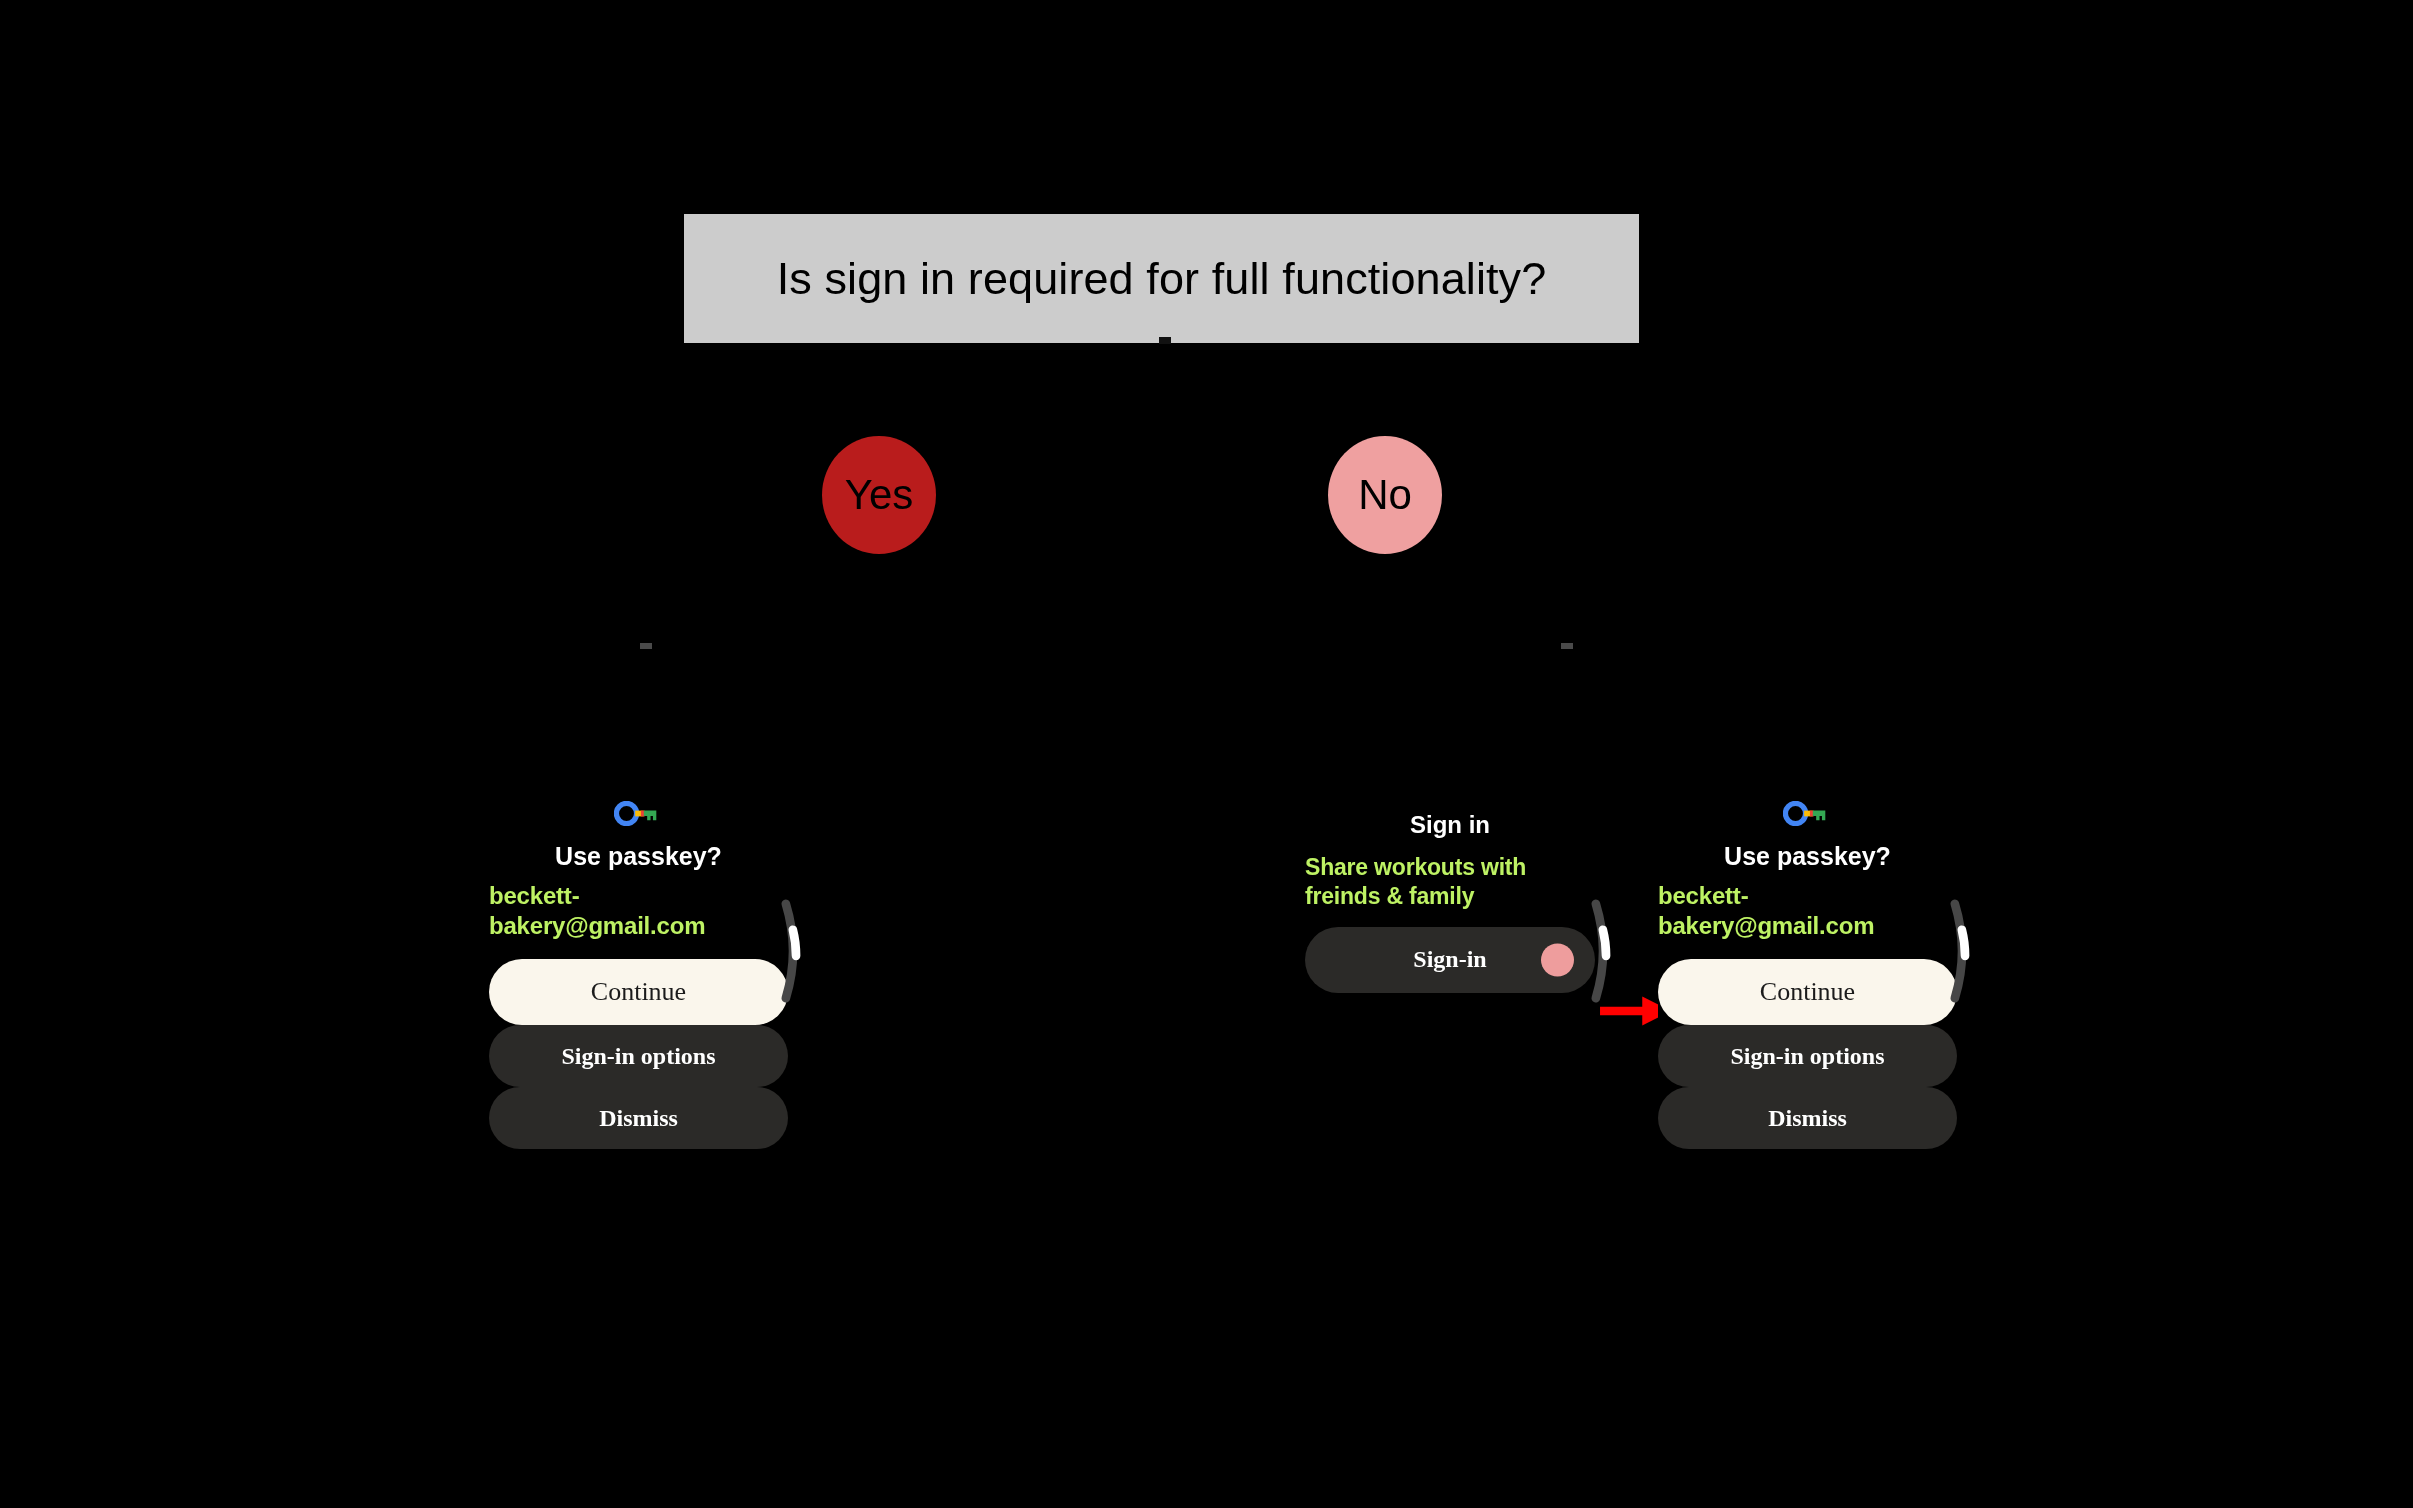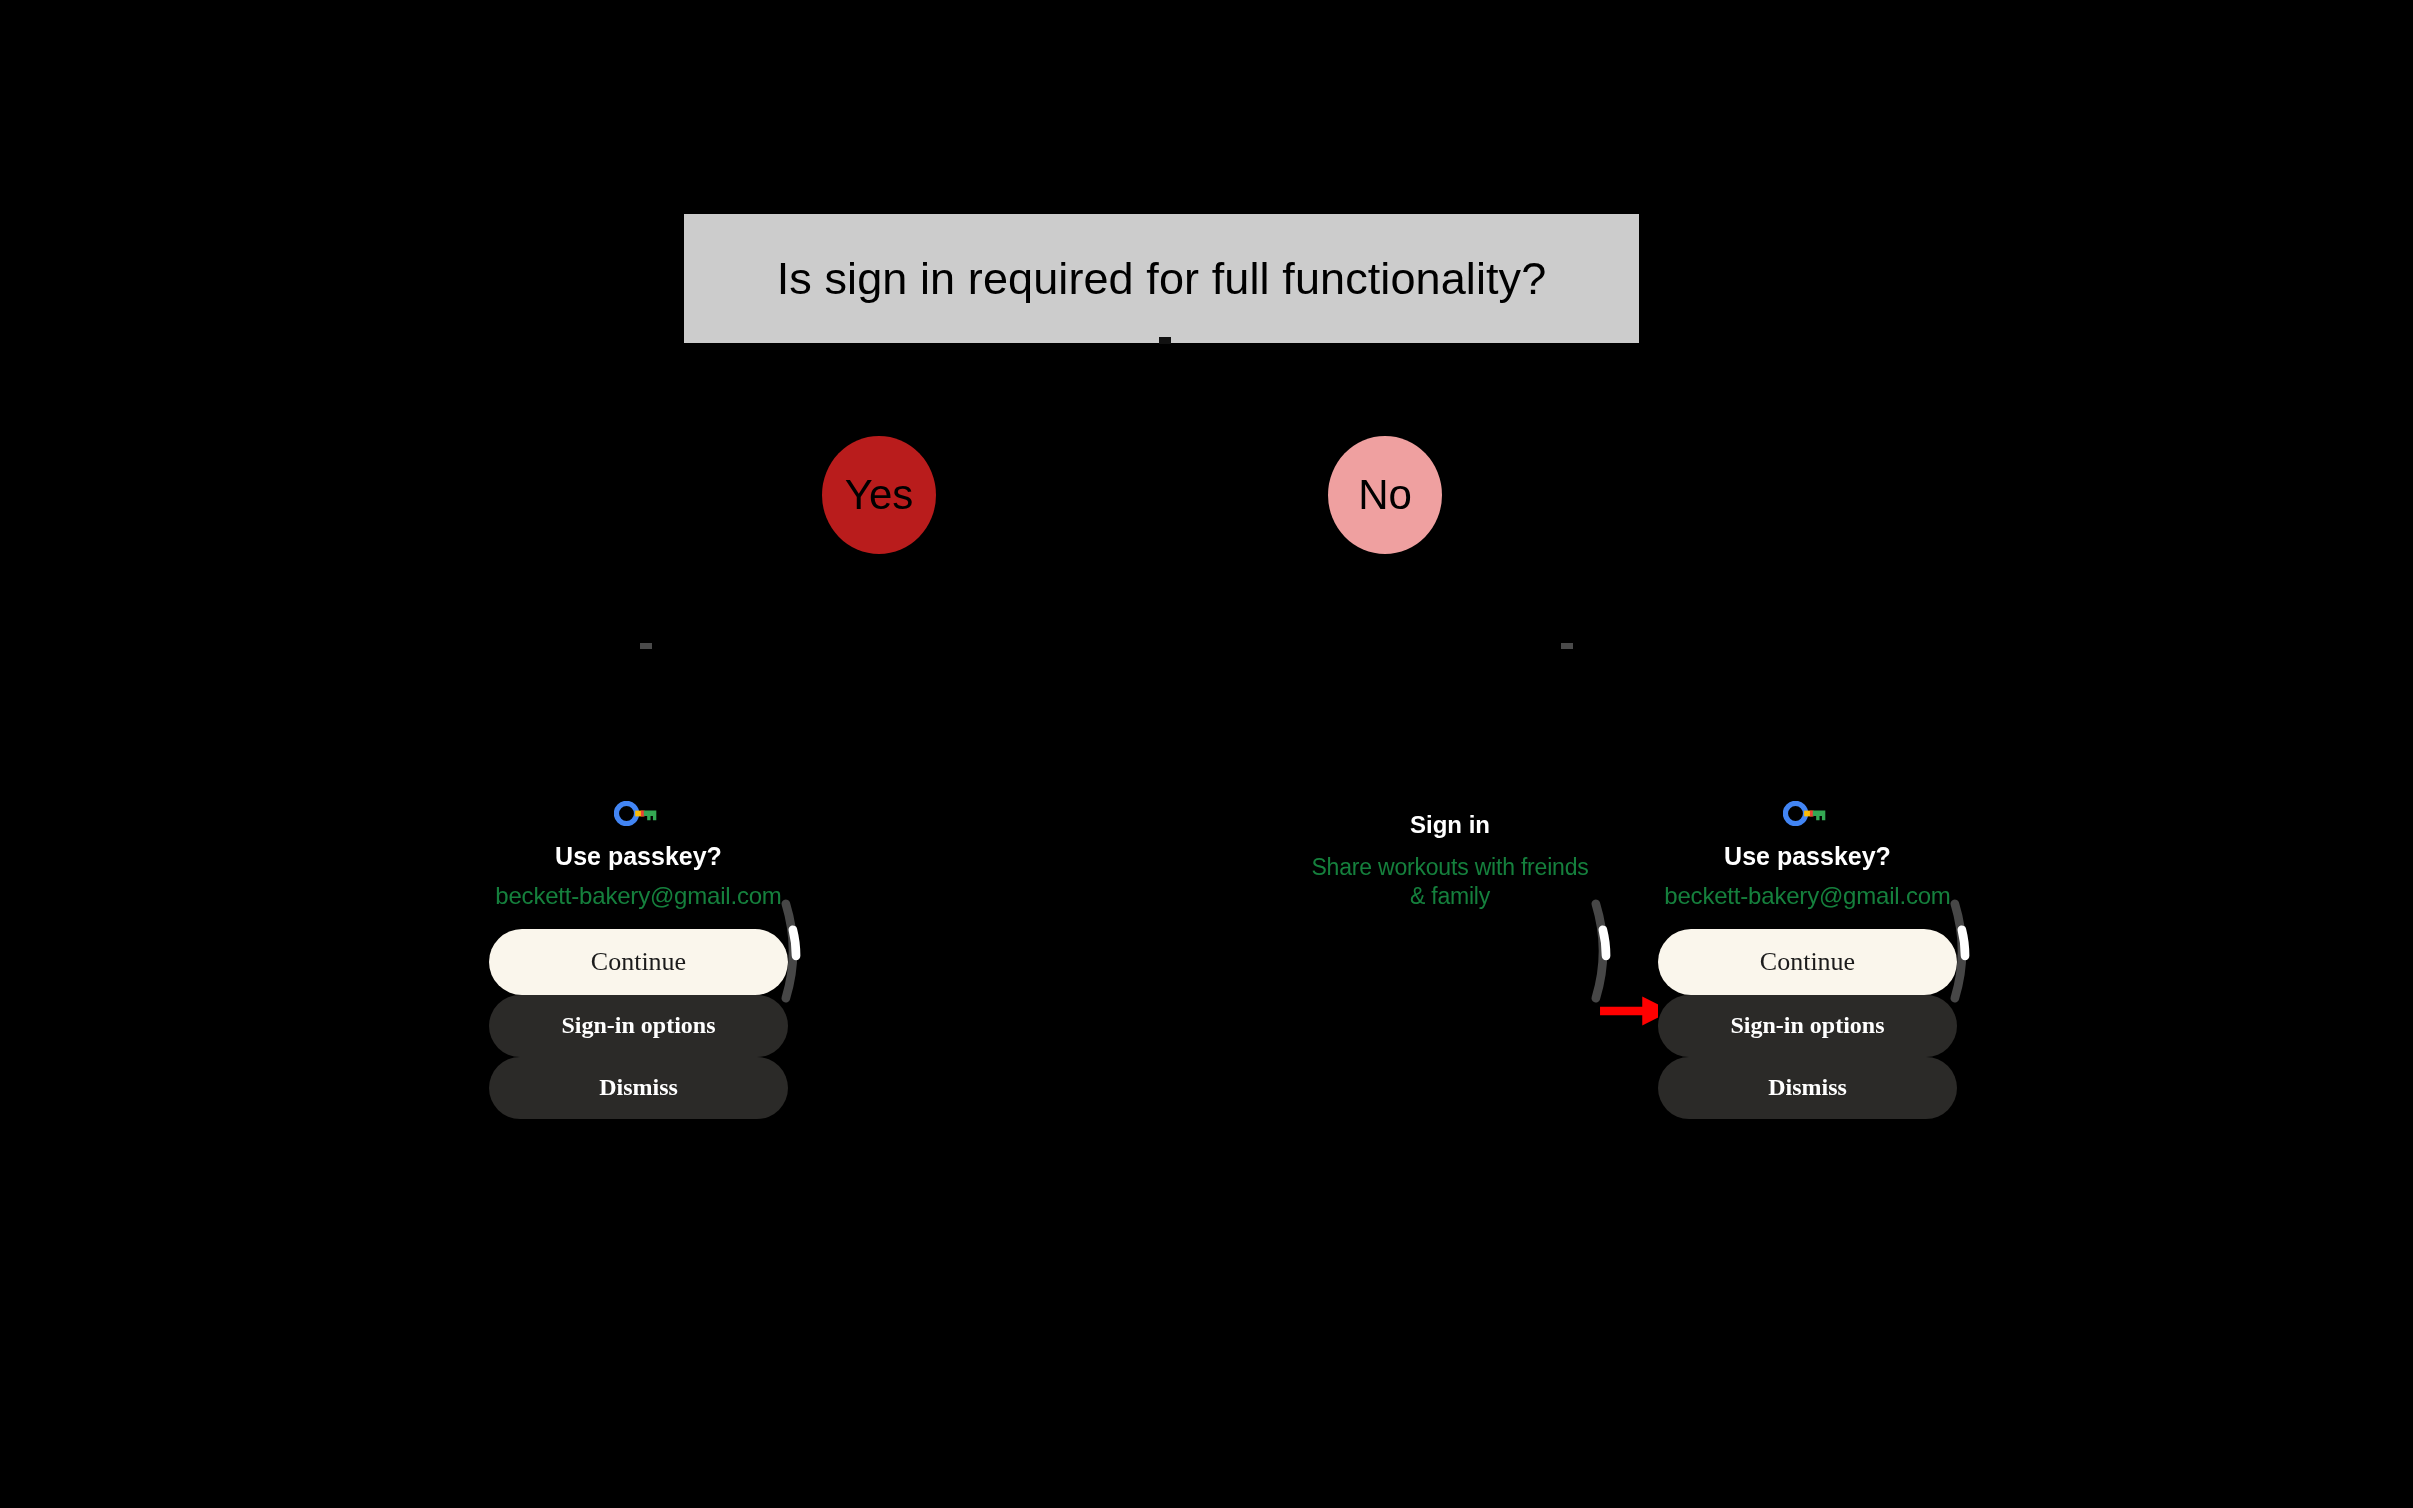--- a/index.html
+++ b/index.html
@@ -121,24 +121,23 @@
   .dlg-title {
     font-size: 25px;
     font-weight: 700;
     line-height: 1.2;
     text-align: center;
     color: #FFFFFF;
     margin: 0 0 9.7px 0;
   }
   .dlg-subtitle {
     font-size: 24px;
-    font-weight: 400;
+    font-weight: 700;
     line-height: 1.26;
-    text-align: center;
-    color: #15803d;
+    color: #bef264;
     margin: 0 0 17.4px 0;
     letter-spacing: -0.2px;
   }
   #panel-signin .dlg-title { font-size: 24px; margin-bottom: 13.5px; }
   #panel-signin .dlg-subtitle { font-size: 23px; margin-bottom: 15.4px; }
 
   .dlg-btn {
     width: 100%;
     box-sizing: border-box;
     border-radius: 965px;
@@ -252,20 +251,24 @@
     <path d="M8 6 Q23 55 8 104" fill="none" stroke="#474747" stroke-width="9" stroke-linecap="round"></path>
     <path d="M15.3 33 Q18.6 46 18.6 60" fill="none" stroke="#FFFFFF" stroke-width="9" stroke-linecap="round"></path>
   </svg>
 
   <div class="watch-panel" id="panel-signin">
 
     <div class="dlg-title">Sign in</div>
 
     <div class="dlg-subtitle">Share workouts with freinds &amp; family</div>
 
+    <button class="dlg-btn secondary tall">
+      <span>Sign-in</span>
+      <span class="btn-dot"></span>
+    </button>
 
   </div>
 
   <svg class="scroll-indicator" id="scroll-signin" viewBox="0 0 34 110">
     <path d="M8 6 Q23 55 8 104" fill="none" stroke="#474747" stroke-width="9" stroke-linecap="round"></path>
     <path d="M15.3 33 Q18.6 46 18.6 60" fill="none" stroke="#FFFFFF" stroke-width="9" stroke-linecap="round"></path>
   </svg>
 
   <svg id="red-arrow" viewBox="0 0 80 50">
     <line x1="2" y1="25" x2="50" y2="25" stroke="#FF0000" stroke-width="9"></line>

